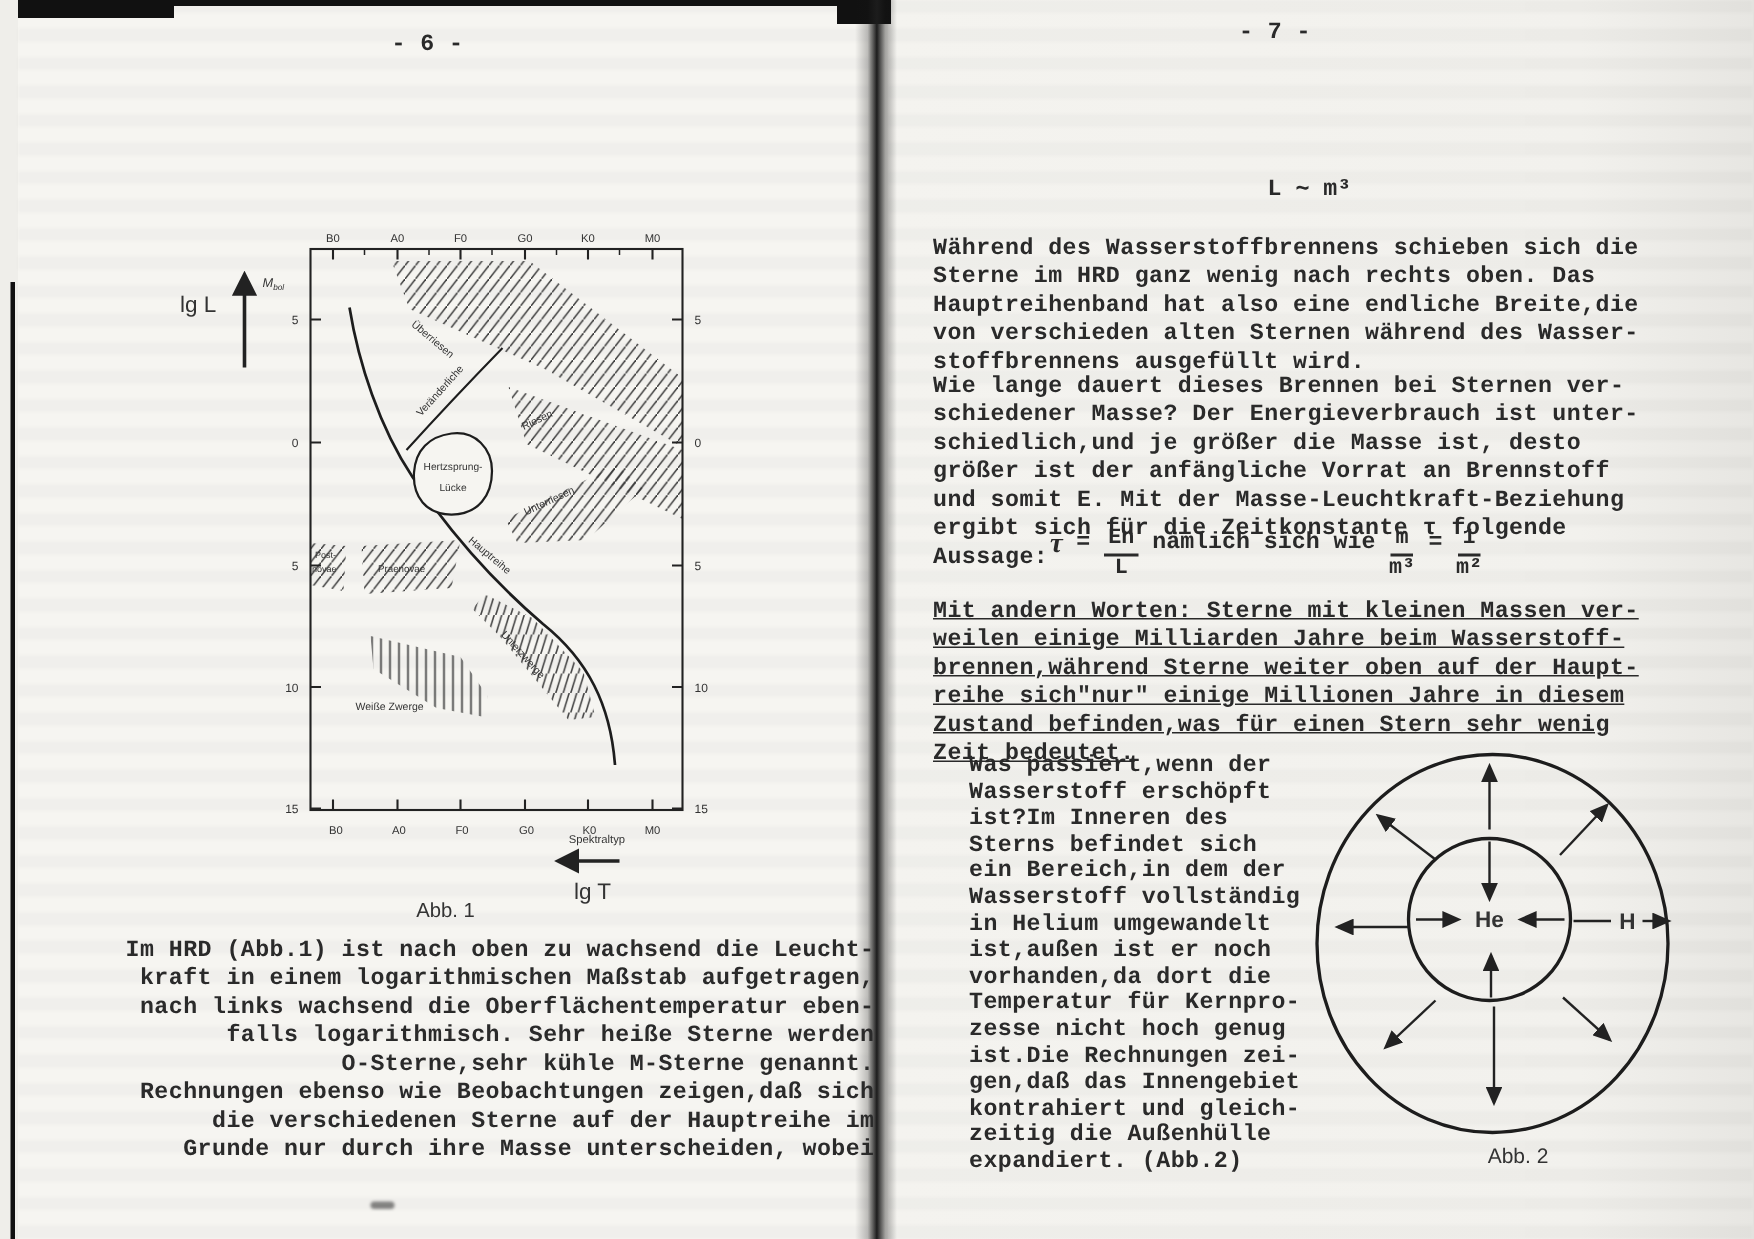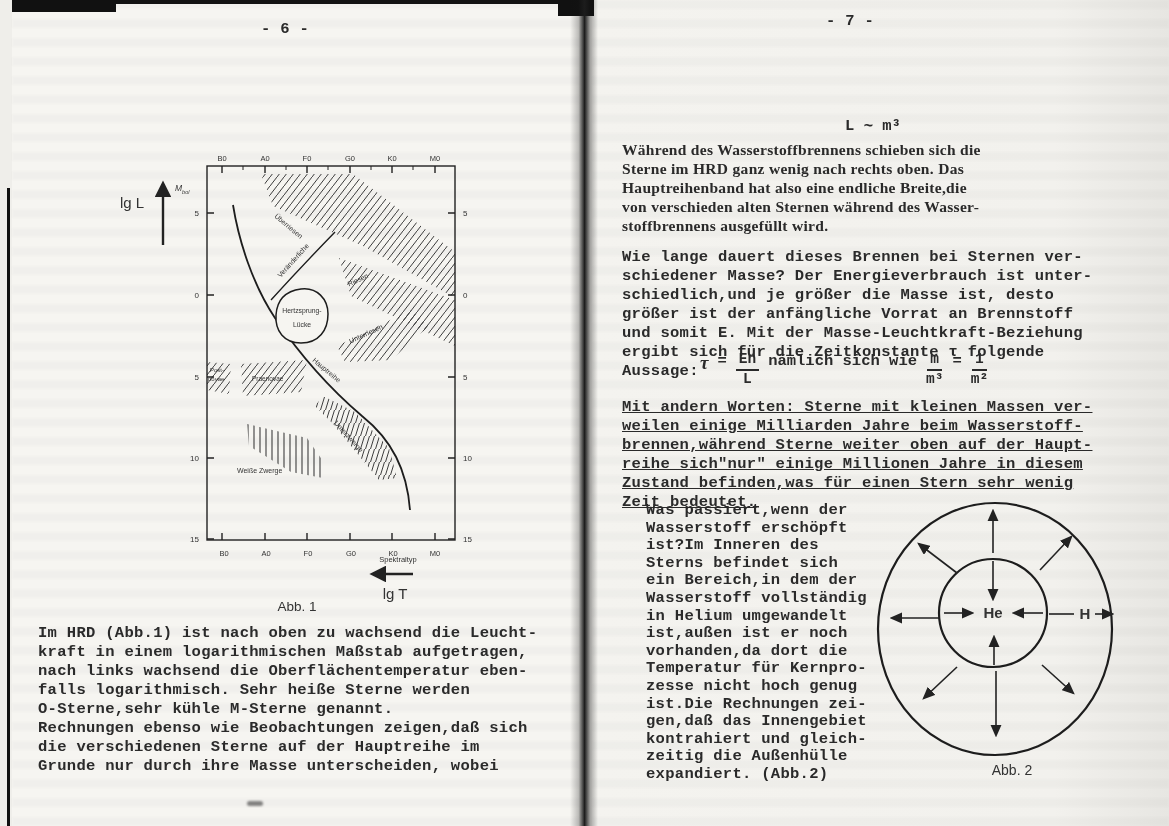--- a/index.html
+++ b/index.html
@@ -149,37 +149,37 @@
       <text x="157" y="231" font-size="6.5">Praenovae</text>
     </g>
 
     <text x="303" y="412" font-size="7.5" text-anchor="middle">Spektraltyp</text>
     <line x1="318" y1="424" x2="278" y2="424" stroke="#222" stroke-width="2.4" marker-end="url(#arrB)"></line>
     <text x="300" y="449" font-size="15" text-anchor="middle">lg T</text>
 
     <text x="202" y="461" font-size="13.5" text-anchor="middle">Abb. 1</text>
   </svg>
 
-  <div class="tw" style="left:38px;top:624px;width:545px;">Im HRD (Abb.1) ist nach oben zu wachsend die Leucht-
+  <div class="tw" style="left:38px;top:624px;width:545px;text-align:right;">Im HRD (Abb.1) ist nach oben zu wachsend die Leucht-
 kraft in einem logarithmischen Maßstab aufgetragen,
 nach links wachsend die Oberflächentemperatur eben-
 falls logarithmisch. Sehr heiße Sterne  werden
 O-Sterne,sehr kühle  M-Sterne genannt.
 Rechnungen ebenso wie Beobachtungen zeigen,daß sich
 die verschiedenen Sterne auf der  Hauptreihe  im
 Grunde nur durch ihre Masse unterscheiden, wobei</div>
 
   <div class="tw header" style="left:795px;top:12px;width:110px;">- 7 -</div>
 
 
   <div class="formula" style="left:845px;top:116px;">
     <span>L ∼ m³</span>
   </div>
 
-  <div class="tw" style="left:622px;top:140px;width:520px;font-family:Liberation Serif, serif;">Während des Wasserstoffbrennens schieben sich die
+  <div class="tw" style="left:622px;top:156px;width:520px;">Während des Wasserstoffbrennens schieben sich die
 Sterne im HRD  ganz wenig nach rechts oben. Das
 Hauptreihenband hat also eine endliche Breite,die
 von verschieden alten Sternen während des Wasser-
 stoffbrennens ausgefüllt wird.</div>
 
   <div class="tw" style="left:622px;top:248px;width:520px;">Wie lange dauert dieses Brennen bei Sternen ver-
 schiedener Masse? Der Energieverbrauch ist unter-
 schiedlich,und je größer die Masse ist, desto
 größer ist der anfängliche Vorrat an Brennstoff
 und somit E. Mit der Masse-Leuchtkraft-Beziehung

